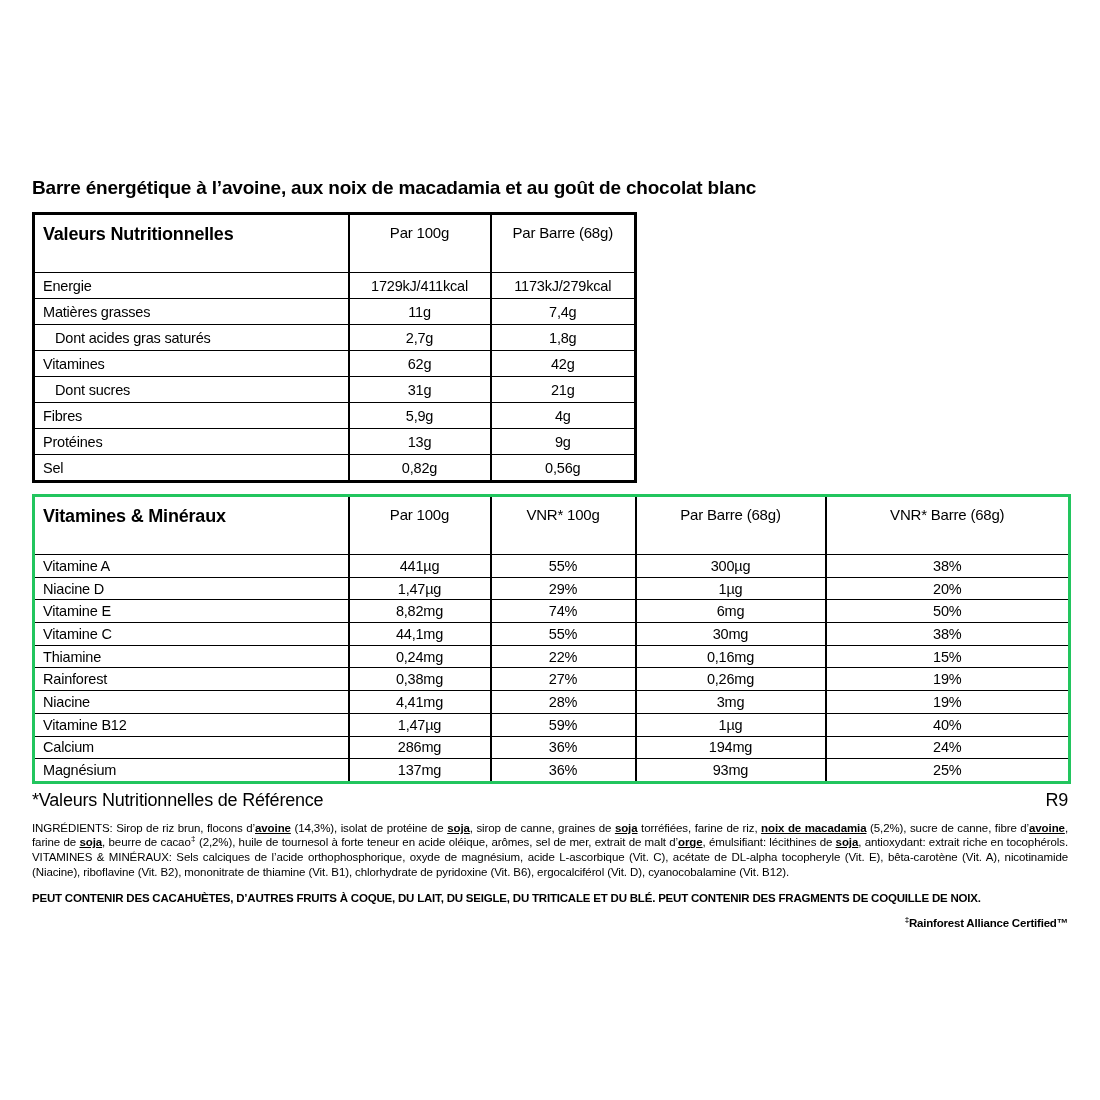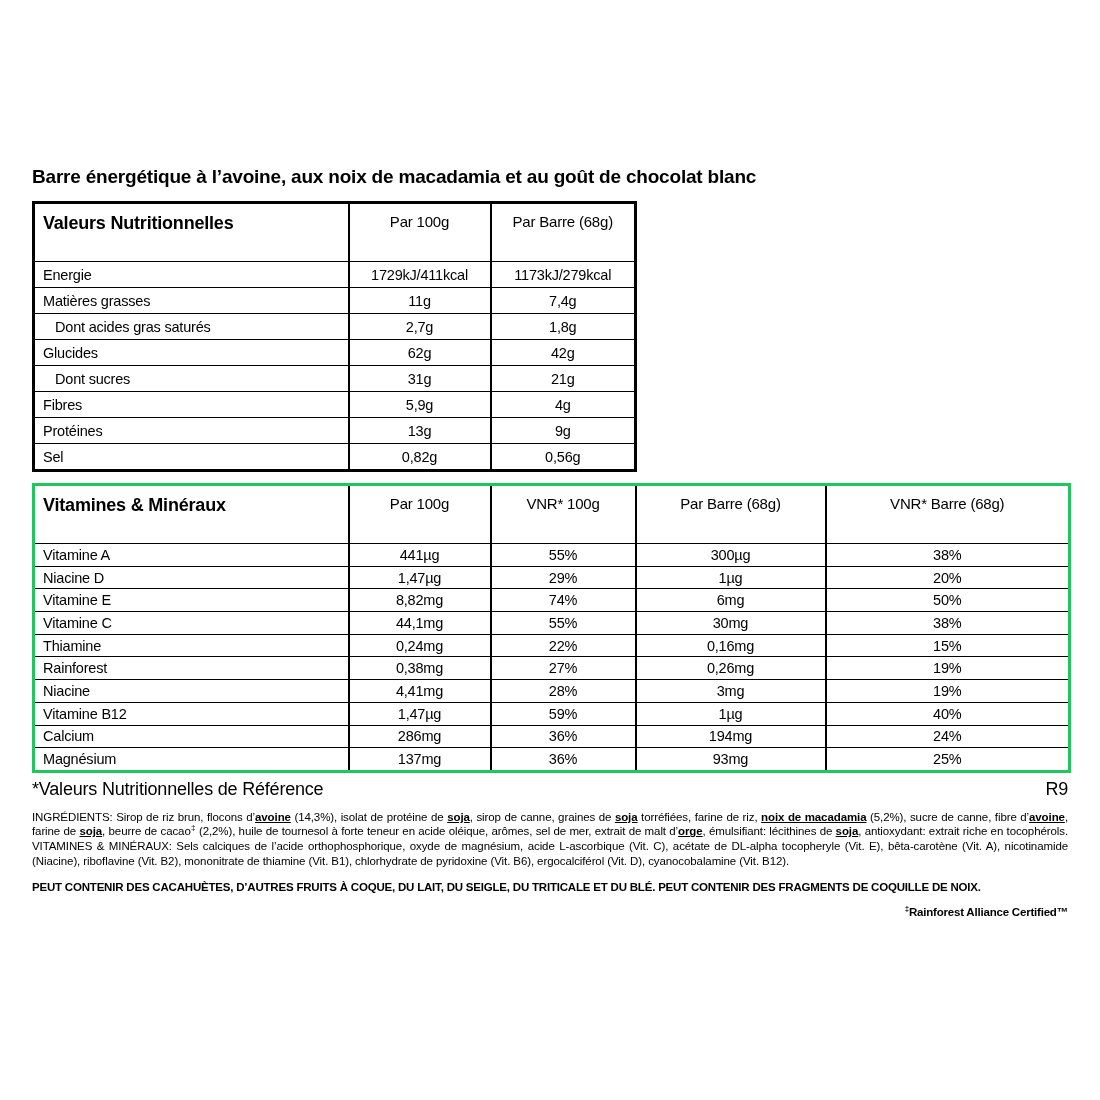--- a/index.html
+++ b/index.html
@@ -15,21 +15,21 @@
     letter-spacing: -0.2px;
     overflow: hidden;
   }
   .content {
     padding: 166px 32px 0 32px;
   }
   .title {
     font-size: 19px;
     font-weight: bold;
     letter-spacing: -0.2px;
-    margin: 0 0 13px 0;
+    margin: 11px 0 13px 0;
   }
   table {
     border-collapse: collapse;
     table-layout: fixed;
     background: #fff;
   }
   table.nutri {
     width: 602px;
     border: 3px solid #000;
   }
@@ -152,21 +152,21 @@
           <td class="label">Matières grasses</td>
           <td class="val">11g</td>
           <td class="val">7,4g</td>
         </tr>
         <tr>
           <td class="label indent">Dont acides gras saturés</td>
           <td class="val">2,7g</td>
           <td class="val">1,8g</td>
         </tr>
         <tr>
-          <td class="label">Glucides</td>
+          <td class="label">Vitamines</td>
           <td class="val">62g</td>
           <td class="val">42g</td>
         </tr>
         <tr>
           <td class="label indent">Dont sucres</td>
           <td class="val">31g</td>
           <td class="val">21g</td>
         </tr>
         <tr>
           <td class="label">Fibres</td>

